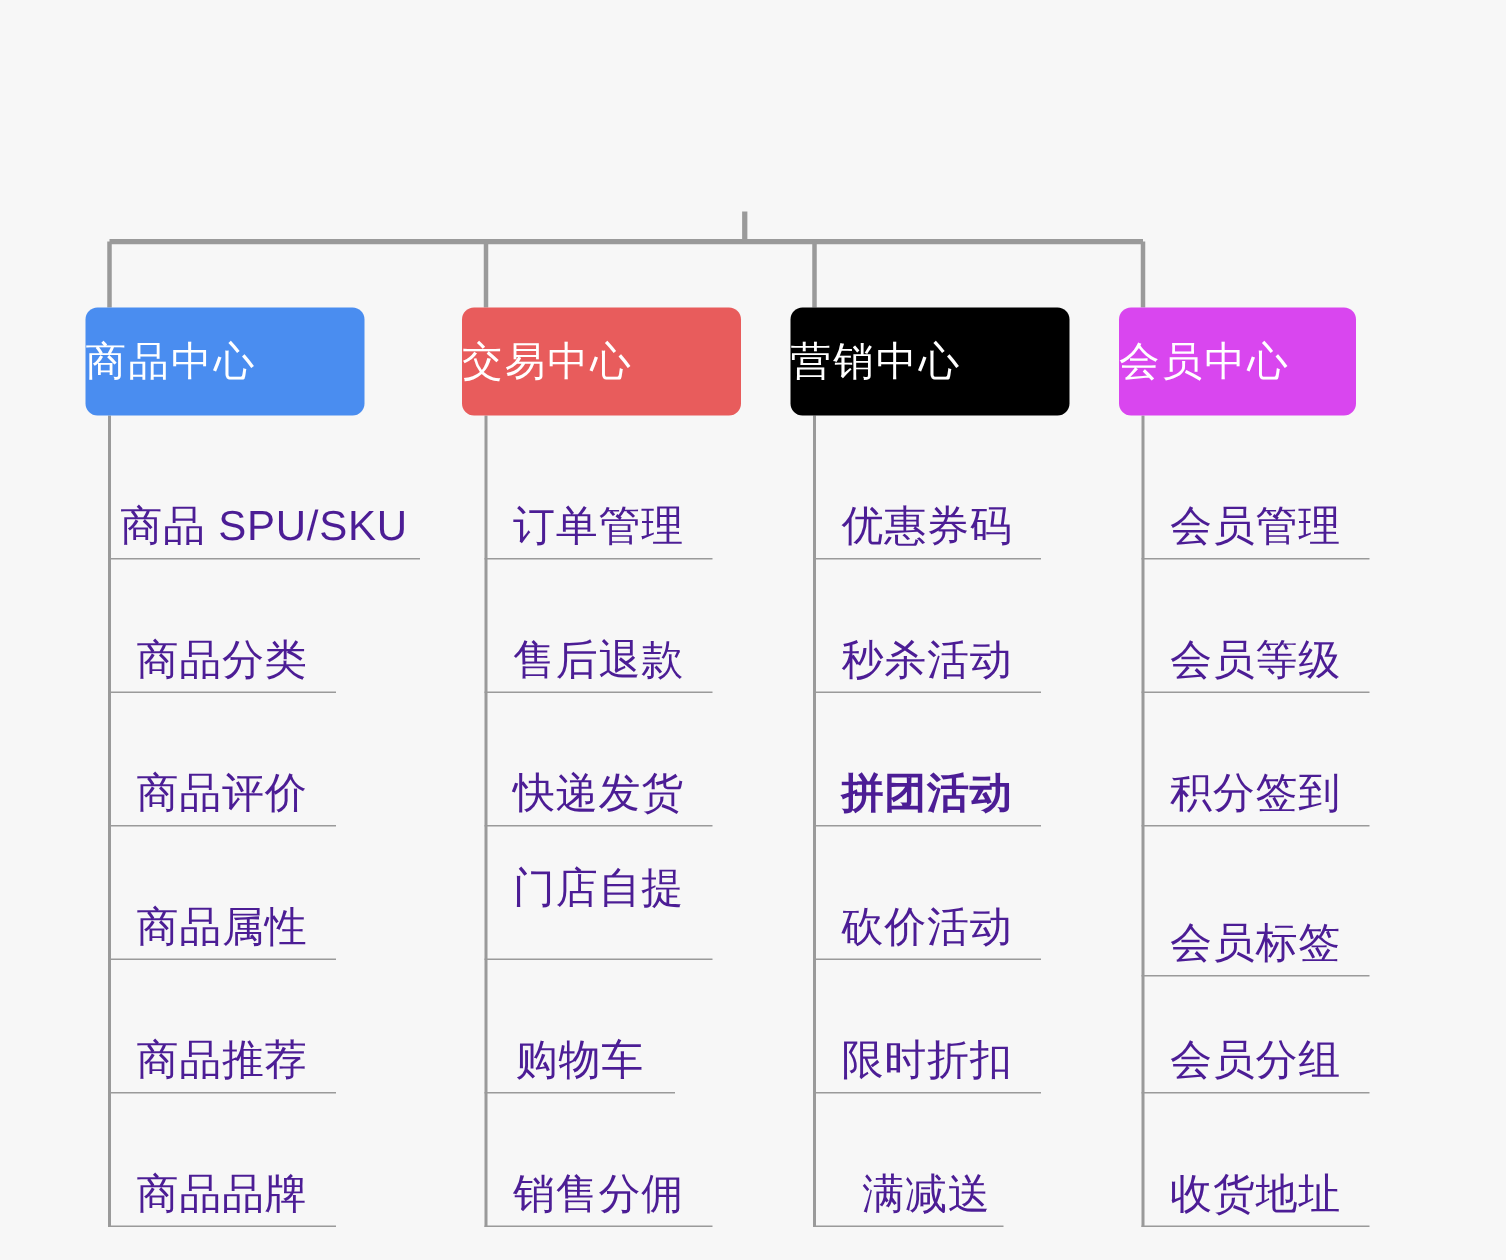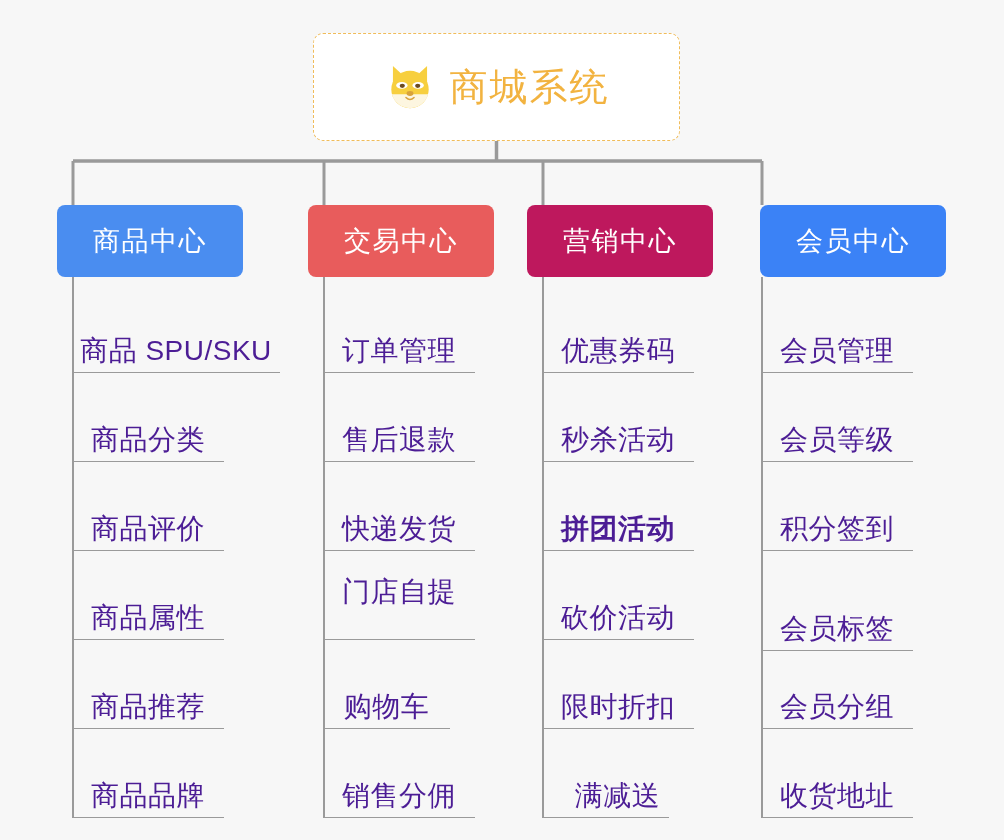--- a/index.html
+++ b/index.html
@@ -64,21 +64,20 @@
     pointer-events: none;
   }
 
   
   .category-box {
     position: absolute;
     height: 72px;
     border-radius: 8px;
     display: flex;
     align-items: center;
-    justify-content: center;
     color: #ffffff;
     font-size: 27px;
     letter-spacing: 1.5px;
     white-space: nowrap;
   }
 
   
   .leaf-column {
     position: absolute;
     top: 284px;
@@ -123,35 +122,20 @@
       <line x1="73" y1="161" x2="73" y2="205" stroke="#9a9a9a" stroke-width="3"></line>
       <line x1="73" y1="277" x2="73" y2="284" stroke="#9a9a9a" stroke-width="2"></line>
       <line x1="324" y1="161" x2="324" y2="205" stroke="#9a9a9a" stroke-width="3"></line>
       <line x1="324" y1="277" x2="324" y2="284" stroke="#9a9a9a" stroke-width="2"></line>
       <line x1="543" y1="161" x2="543" y2="205" stroke="#9a9a9a" stroke-width="3"></line>
       <line x1="543" y1="277" x2="543" y2="284" stroke="#9a9a9a" stroke-width="2"></line>
       <line x1="762" y1="161" x2="762" y2="205" stroke="#9a9a9a" stroke-width="3"></line>
       <line x1="762" y1="277" x2="762" y2="284" stroke="#9a9a9a" stroke-width="2"></line>
     </svg>
 
-  <div class="root-node">
-    <svg class="root-icon" viewBox="0 0 64 64">
-      <path d="M11 6 L11 26 L24 18 Z" fill="#f7cf3f"></path>
-      <path d="M53 6 L53 26 L40 18 Z" fill="#f7cf3f"></path>
-      <circle cx="32" cy="35" r="23" fill="#f7cf3f"></circle>
-      <path d="M32 58 A23 23 0 0 0 54.3 41 L9.7 41 A23 23 0 0 0 32 58 Z" fill="#fdf6e0"></path>
-      <ellipse cx="22" cy="30" rx="7" ry="4.2" fill="#ffffff"></ellipse>
-      <ellipse cx="42" cy="30" rx="7" ry="4.2" fill="#ffffff"></ellipse>
-      <ellipse cx="22.5" cy="30.5" rx="3.2" ry="2.6" fill="#6b4a20"></ellipse>
-      <ellipse cx="41.5" cy="30.5" rx="3.2" ry="2.6" fill="#6b4a20"></ellipse>
-      <ellipse cx="32" cy="40" rx="4.2" ry="3" fill="#d8a23c"></ellipse>
-      <path d="M27 45 Q32 50 37 45" stroke="#d8a23c" stroke-width="1.8" fill="none" stroke-linecap="round"></path>
-    </svg>
-    <div class="root-title">商城系统</div>
-  </div>
 
   <div id="branch-layer">
       <div class="category-box" style="left: 57px; top: 205px; width: 186px; background: rgb(74, 141, 240);">
         <span>商品中心</span>
       </div>
       <div class="leaf-column" style="left: 72px; height: 534px;">
         <div class="leaf-trunk" style="height: 534px;"></div>
         <div class="leaf-item" style="top: 0px; width: 208px;">
           <span class="leaf-label">商品 SPU/SKU</span>
         </div>
@@ -188,21 +172,21 @@
         <div class="leaf-item" style="top: 267px; width: 152px; align-items: center;">
           <span class="leaf-label">门店自提</span>
         </div>
         <div class="leaf-item" style="top: 356px; width: 127px;">
           <span class="leaf-label">购物车</span>
         </div>
         <div class="leaf-item" style="top: 445px; width: 152px;">
           <span class="leaf-label">销售分佣</span>
         </div>
       </div>
-      <div class="category-box" style="left: 527px; top: 205px; width: 186px; background: #be185d;">
+      <div class="category-box" style="left: 527px; top: 205px; width: 186px; background: #000000;">
         <span>营销中心</span>
       </div>
       <div class="leaf-column" style="left: 542px; height: 534px;">
         <div class="leaf-trunk" style="height: 534px;"></div>
         <div class="leaf-item" style="top: 0px; width: 152px;">
           <span class="leaf-label">优惠券码</span>
         </div>
         <div class="leaf-item" style="top: 89px; width: 152px;">
           <span class="leaf-label">秒杀活动</span>
         </div>
@@ -212,21 +196,21 @@
         <div class="leaf-item" style="top: 267px; width: 152px;">
           <span class="leaf-label">砍价活动</span>
         </div>
         <div class="leaf-item" style="top: 356px; width: 152px;">
           <span class="leaf-label">限时折扣</span>
         </div>
         <div class="leaf-item" style="top: 445px; width: 127px; padding-left: 24px;">
           <span class="leaf-label">满减送</span>
         </div>
       </div>
-      <div class="category-box" style="left: 746px; top: 205px; width: 186px; background: #3b82f6; margin-left: 14px;">
+      <div class="category-box" style="left: 746px; top: 205px; width: 158px; background: #d946ef;">
         <span>会员中心</span>
       </div>
       <div class="leaf-column" style="left: 761px; height: 534px;">
         <div class="leaf-trunk" style="height: 534px;"></div>
         <div class="leaf-item" style="top: 0px; width: 152px;">
           <span class="leaf-label">会员管理</span>
         </div>
         <div class="leaf-item" style="top: 89px; width: 152px;">
           <span class="leaf-label">会员等级</span>
         </div>

